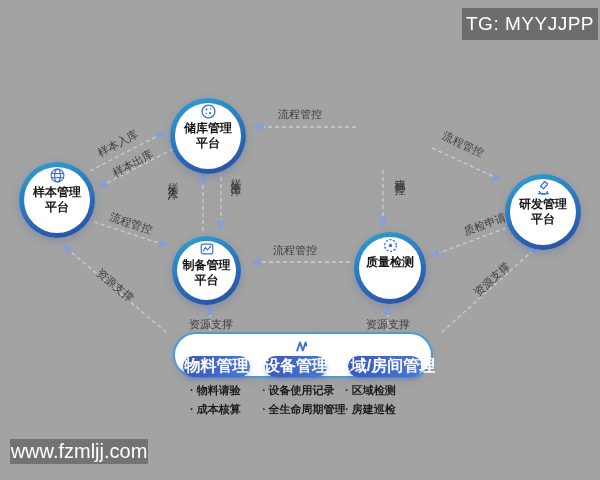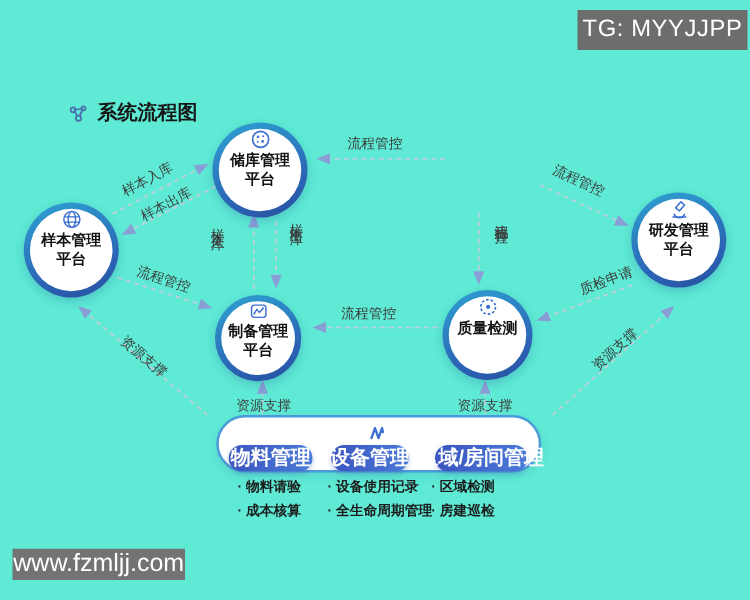--- a/index.html
+++ b/index.html
@@ -1,16 +1,16 @@
 <!DOCTYPE html>
 <html><head>
 <meta charset="utf-8">
 <style>
   html,body{margin:0;padding:0;background:#fff;}
-  .canvas{position:relative;width:600px;height:480px;background:#5eead4;overflow:hidden;
+  .canvas{position:relative;width:600px;height:480px;background:#a3a3a3;overflow:hidden;
           font-family:"Liberation Sans","DejaVu Sans",sans-serif;}
 
   
   .tg-badge{position:absolute;left:462px;top:8px;width:136px;height:32px;background:#6d6d6d;
             color:#fff;font-size:19px;display:flex;align-items:center;justify-content:center;letter-spacing:.5px;}
   .watermark{position:absolute;left:10px;top:439px;width:138px;height:25px;background:#737373;
              color:#fff;font-size:20px;display:flex;align-items:center;justify-content:center;}
 
   
   .title-row{position:absolute;left:54px;top:80px;display:flex;align-items:center;gap:6px;}
@@ -40,62 +40,49 @@
   
   .node{position:absolute;border-radius:50%;
         background:linear-gradient(160deg,#2ea3d2 0%,#2b62b4 70%,#284f9e 100%);
         box-shadow:0 3px 8px rgba(40,80,160,.25);}
   .node-inner{position:absolute;inset:5px;background:#fff;border-radius:50%;
               display:flex;flex-direction:column;align-items:center;justify-content:flex-start;gap:1px;}
   .nl{font-size:12px;font-weight:700;color:#141414;line-height:14px;text-align:center;}
   .n-storage{left:170px;top:98px;width:76px;height:76px;}
   .n-qc{left:360px;top:92px;width:76px;height:76px;}
   .n-sample{left:19px;top:162px;width:76px;height:76px;}
-  .n-rd{left:505px;top:154px;width:76px;height:76px;}
+  .n-rd{left:505px;top:174px;width:76px;height:76px;}
   .n-prep{left:172px;top:236px;width:69px;height:69px;}
   .n-qi{left:354px;top:232px;width:72px;height:72px;}
   .nicon{display:block;}
 
   
   .res-box{position:absolute;left:173px;top:332px;width:256px;height:42px;background:#fff;
            border:2px solid #4b9bd8;border-radius:23px;box-shadow:0 3px 8px rgba(60,100,180,.15);}
   .res-title{position:absolute;left:173px;top:338px;width:260px;display:flex;align-items:center;
              justify-content:center;gap:5px;font-size:13px;font-weight:700;color:#111;}
   .pill{position:absolute;top:356px;height:21px;border-radius:11px;color:#fff;font-size:16px;font-weight:700;
         background:linear-gradient(90deg,#3b55c0,#4a7ad8);display:flex;align-items:center;justify-content:center;
         box-shadow:0 2px 4px rgba(50,80,170,.3);white-space:nowrap;}
   .p1{left:183px;width:67px;}
   .p2{left:265px;width:62px;}
   .p3{left:348px;width:74px;}
   .rlist{position:absolute;top:381px;font-size:11px;color:#1c1c1c;line-height:19px;font-weight:600;}
   .rl1{left:190px;}
-  .rl2{left:262px;}
+  .rl2{left:262px;font-family:Liberation Serif, serif;}
   .rl3{left:345px;}
   .res-item::before{content:"· ";}
 </style>
 </head>
 <body>
 
 <div class="canvas">
 
   <div class="tg-badge">TG: MYYJJPP</div>
 
-  <div class="title-row">
-    <svg class="title-icon" width="18" height="18" viewBox="0 0 18 18">
-      <g fill="none" stroke="#4a6fae" stroke-width="1.4">
-        <line x1="5" y1="6" x2="12.3" y2="4.8"></line>
-          <line x1="5.5" y1="7" x2="8" y2="11"></line>
-          <line x1="12" y1="6" x2="9.5" y2="11"></line>
-        <circle cx="4.5" cy="5.8" r="2"></circle>
-          <circle cx="12.8" cy="4.6" r="1.6"></circle>
-          <circle cx="8.8" cy="12.6" r="2.1"></circle>
-      </g>
-    </svg>
-    <span class="title-text">系统流程图</span>
-  </div>
 
   <svg class="edges" width="600" height="480" viewBox="0 0 600 480">
     <defs>
       <marker id="ah" markerWidth="11" markerHeight="9" refX="9" refY="4.5" orient="auto" markerUnits="userSpaceOnUse">
         <path d="M0,0 L11,4.5 L0,9 Z" fill="#8a9ed6"></path>
       </marker>
     </defs>
     <g fill="none" stroke="#c6cdda" stroke-width="1.3" stroke-dasharray="4 3">
       <path d="M356,127 L255,127" marker-end="url(#ah)"></path>
       <path d="M90,171 L165,132" marker-end="url(#ah)"></path>

